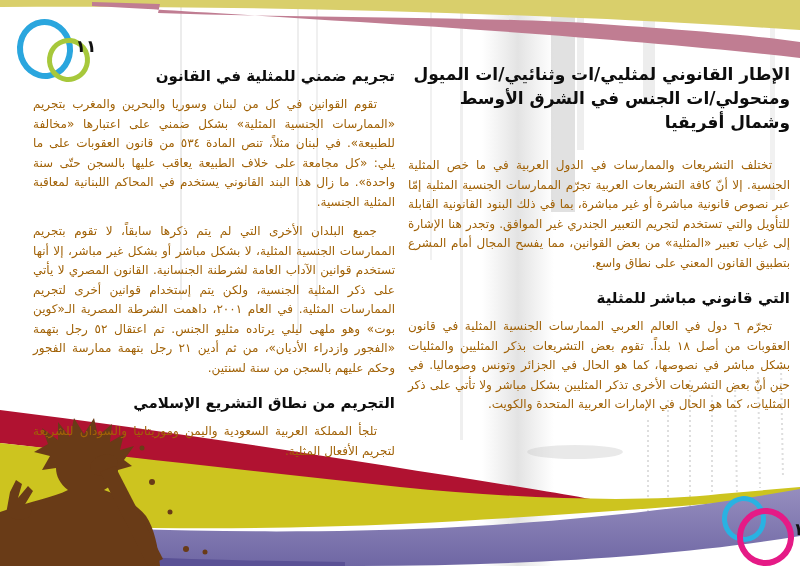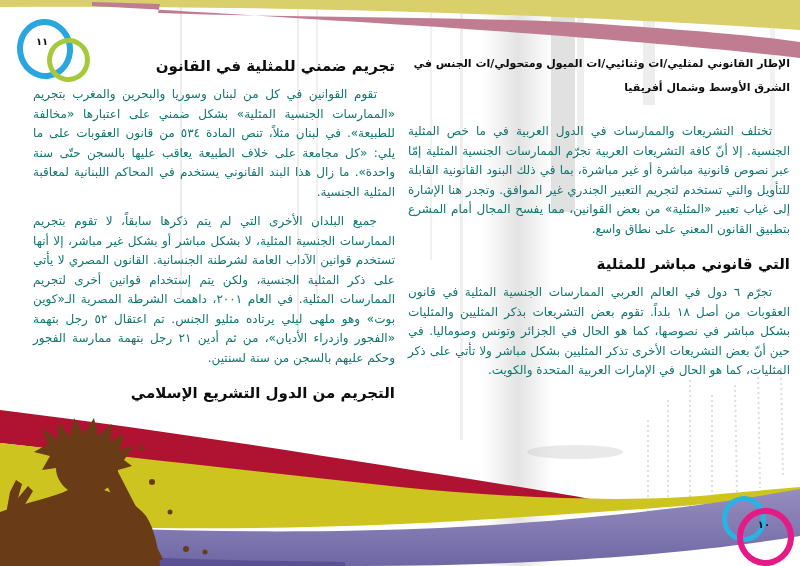--- a/index.html
+++ b/index.html
@@ -2,34 +2,34 @@
 <html lang="ar" dir="rtl"><head>
 <meta charset="utf-8">
 <style>
   html,body{margin:0;padding:0;background:#fff;}
   .page{position:relative;width:800px;height:566px;background:#ffffff;overflow:hidden;
         font-family:"DejaVu Sans",sans-serif;direction:rtl;}
   .decor{position:absolute;left:0;top:0;width:800px;height:566px;pointer-events:none;}
   .col{position:absolute;direction:rtl;color:#1d1d1d;}
   .col-right{left:408px;top:52px;width:382px;}
   .col-left{left:33px;top:56px;width:362px;}
-  h1.doc-title{font-size:11px;line-height:24px;font-weight:bold;color:#0d0d0d;
+  h1.doc-title{font-size:17px;line-height:24px;font-weight:bold;color:#0d0d0d;
         margin:0 0 22px 0;text-align:right;}
   h2.sec-head{font-size:15px;line-height:20px;font-weight:bold;color:#0d0d0d;
         margin:15px 0 9px 0;text-align:right;}
-  .col > :first-child{margin-top:0;}
+  .col > :first-child{margin-top:10px;}
   p.body{font-size:12px;line-height:19.5px;margin:0 0 10px 0;text-align:justify;
-        text-indent:18px;color:#0f766e;}
+        text-indent:18px;color:#a16207;}
   
   .ring{position:absolute;border-radius:50%;background:transparent;}
   .ring-blue{left:17px;top:19px;width:44px;height:48px;border:6px solid #2aa6de;transform:rotate(-8deg);}
   .ring-green{left:47px;top:38px;width:33px;height:34px;border:5px solid #a7c83b;transform:rotate(6deg);}
   .ring-cyan{left:722px;top:496px;width:34px;height:36px;border:5px solid #29b2e2;transform:rotate(-6deg);}
   .ring-magenta{left:737px;top:508px;width:45px;height:46px;border:6px solid #e51a86;transform:rotate(4deg);}
-  .pagenum{position:absolute;font-size:10px;font-weight:bold;color:#111;font-family:"DejaVu Sans",sans-serif;}
+  .pagenum{position:absolute;font-size:17px;font-weight:bold;color:#111;font-family:"DejaVu Sans",sans-serif;margin-left:44px;}
   .pagenum-left{left:31px;top:36px;width:22px;text-align:center;}
   .pagenum-right{left:752px;top:519px;width:18px;text-align:right;}
 </style>
 </head>
 <body>
 
 <div class="page">
 
   <svg class="decor" width="800" height="566" viewBox="0 0 800 566" xmlns="http://www.w3.org/2000/svg">
     <defs>
@@ -92,21 +92,22 @@
     <h1 class="doc-title">الإطار القانوني لمثليي/ات وثنائيي/ات الميول ومتحولي/ات الجنس في الشرق الأوسط وشمال أفريقيا</h1>
     <p class="body">تختلف التشريعات والممارسات في الدول العربية في ما خص المثلية الجنسية. إلا أنّ كافة التشريعات العربية تجرّم الممارسات الجنسية المثلية إمّا عبر نصوص قانونية مباشرة أو غير مباشرة، بما في ذلك البنود القانونية القابلة للتأويل والتي تستخدم لتجريم التعبير الجندري غير الموافق. وتجدر هنا الإشارة إلى غياب تعبير «المثلية» من بعض القوانين، مما يفسح المجال أمام المشرع بتطبيق القانون المعني على نطاق واسع.</p>
     <h2 class="sec-head">التي قانوني مباشر للمثلية</h2>
     <p class="body">تجرّم ٦ دول في العالم العربي الممارسات الجنسية المثلية في قانون العقوبات من أصل ١٨ بلداً. تقوم بعض التشريعات بذكر المثليين والمثليات بشكل مباشر في نصوصها، كما هو الحال في الجزائر وتونس وصوماليا. في حين أنّ بعض التشريعات الأخرى تذكر المثليين بشكل مباشر ولا تأتي على ذكر المثليات، كما هو الحال في الإمارات العربية المتحدة والكويت.</p>
   </section>
 
   <section class="col col-left">
     <h2 class="sec-head">تجريم ضمني للمثلية في القانون</h2>
     <p class="body">تقوم القوانين في كل من لبنان وسوريا والبحرين والمغرب بتجريم «الممارسات الجنسية المثلية» بشكل ضمني على اعتبارها «مخالفة للطبيعة». في لبنان مثلاً، تنص المادة ٥٣٤ من قانون العقوبات على ما يلي: «كل مجامعة على خلاف الطبيعة يعاقب عليها بالسجن حتّى سنة واحدة». ما زال هذا البند القانوني يستخدم في المحاكم اللبنانية لمعاقبة المثلية الجنسية.</p>
     <p class="body">جميع البلدان الأخرى التي لم يتم ذكرها سابقاً، لا تقوم بتجريم الممارسات الجنسية المثلية، لا بشكل مباشر أو بشكل غير مباشر، إلا أنها تستخدم قوانين الآداب العامة لشرطنة الجنسانية. القانون المصري لا يأتي على ذكر المثلية الجنسية، ولكن يتم إستخدام قوانين أخرى لتجريم الممارسات المثلية. في العام ٢٠٠١، داهمت الشرطة المصرية الـ«كوين بوت» وهو ملهى ليلي يرتاده مثليو الجنس. تم اعتقال ٥٢ رجل بتهمة «الفجور وازدراء الأديان»، من ثم أدين ٢١ رجل بتهمة ممارسة الفجور وحكم عليهم بالسجن من سنة لسنتين.</p>
-    <h2 class="sec-head">التجريم من الدول التشريع الإسلامي</h2>
+    <h2 class="sec-head">التجريم من نطاق التشريع الإسلامي</h2>
+    <p class="body">تلجأ المملكة العربية السعودية واليمن وموريتانيا والسودان للشريعة لتجريم الأفعال المثلية.</p>
   </section>
 
   <div class="ring ring-blue"></div>
   <div class="ring ring-green"></div>
   <div class="pagenum pagenum-left">١١</div>
 
   <div class="ring ring-cyan"></div>
   <div class="ring ring-magenta"></div>
   <div class="pagenum pagenum-right">١٠</div>
 

